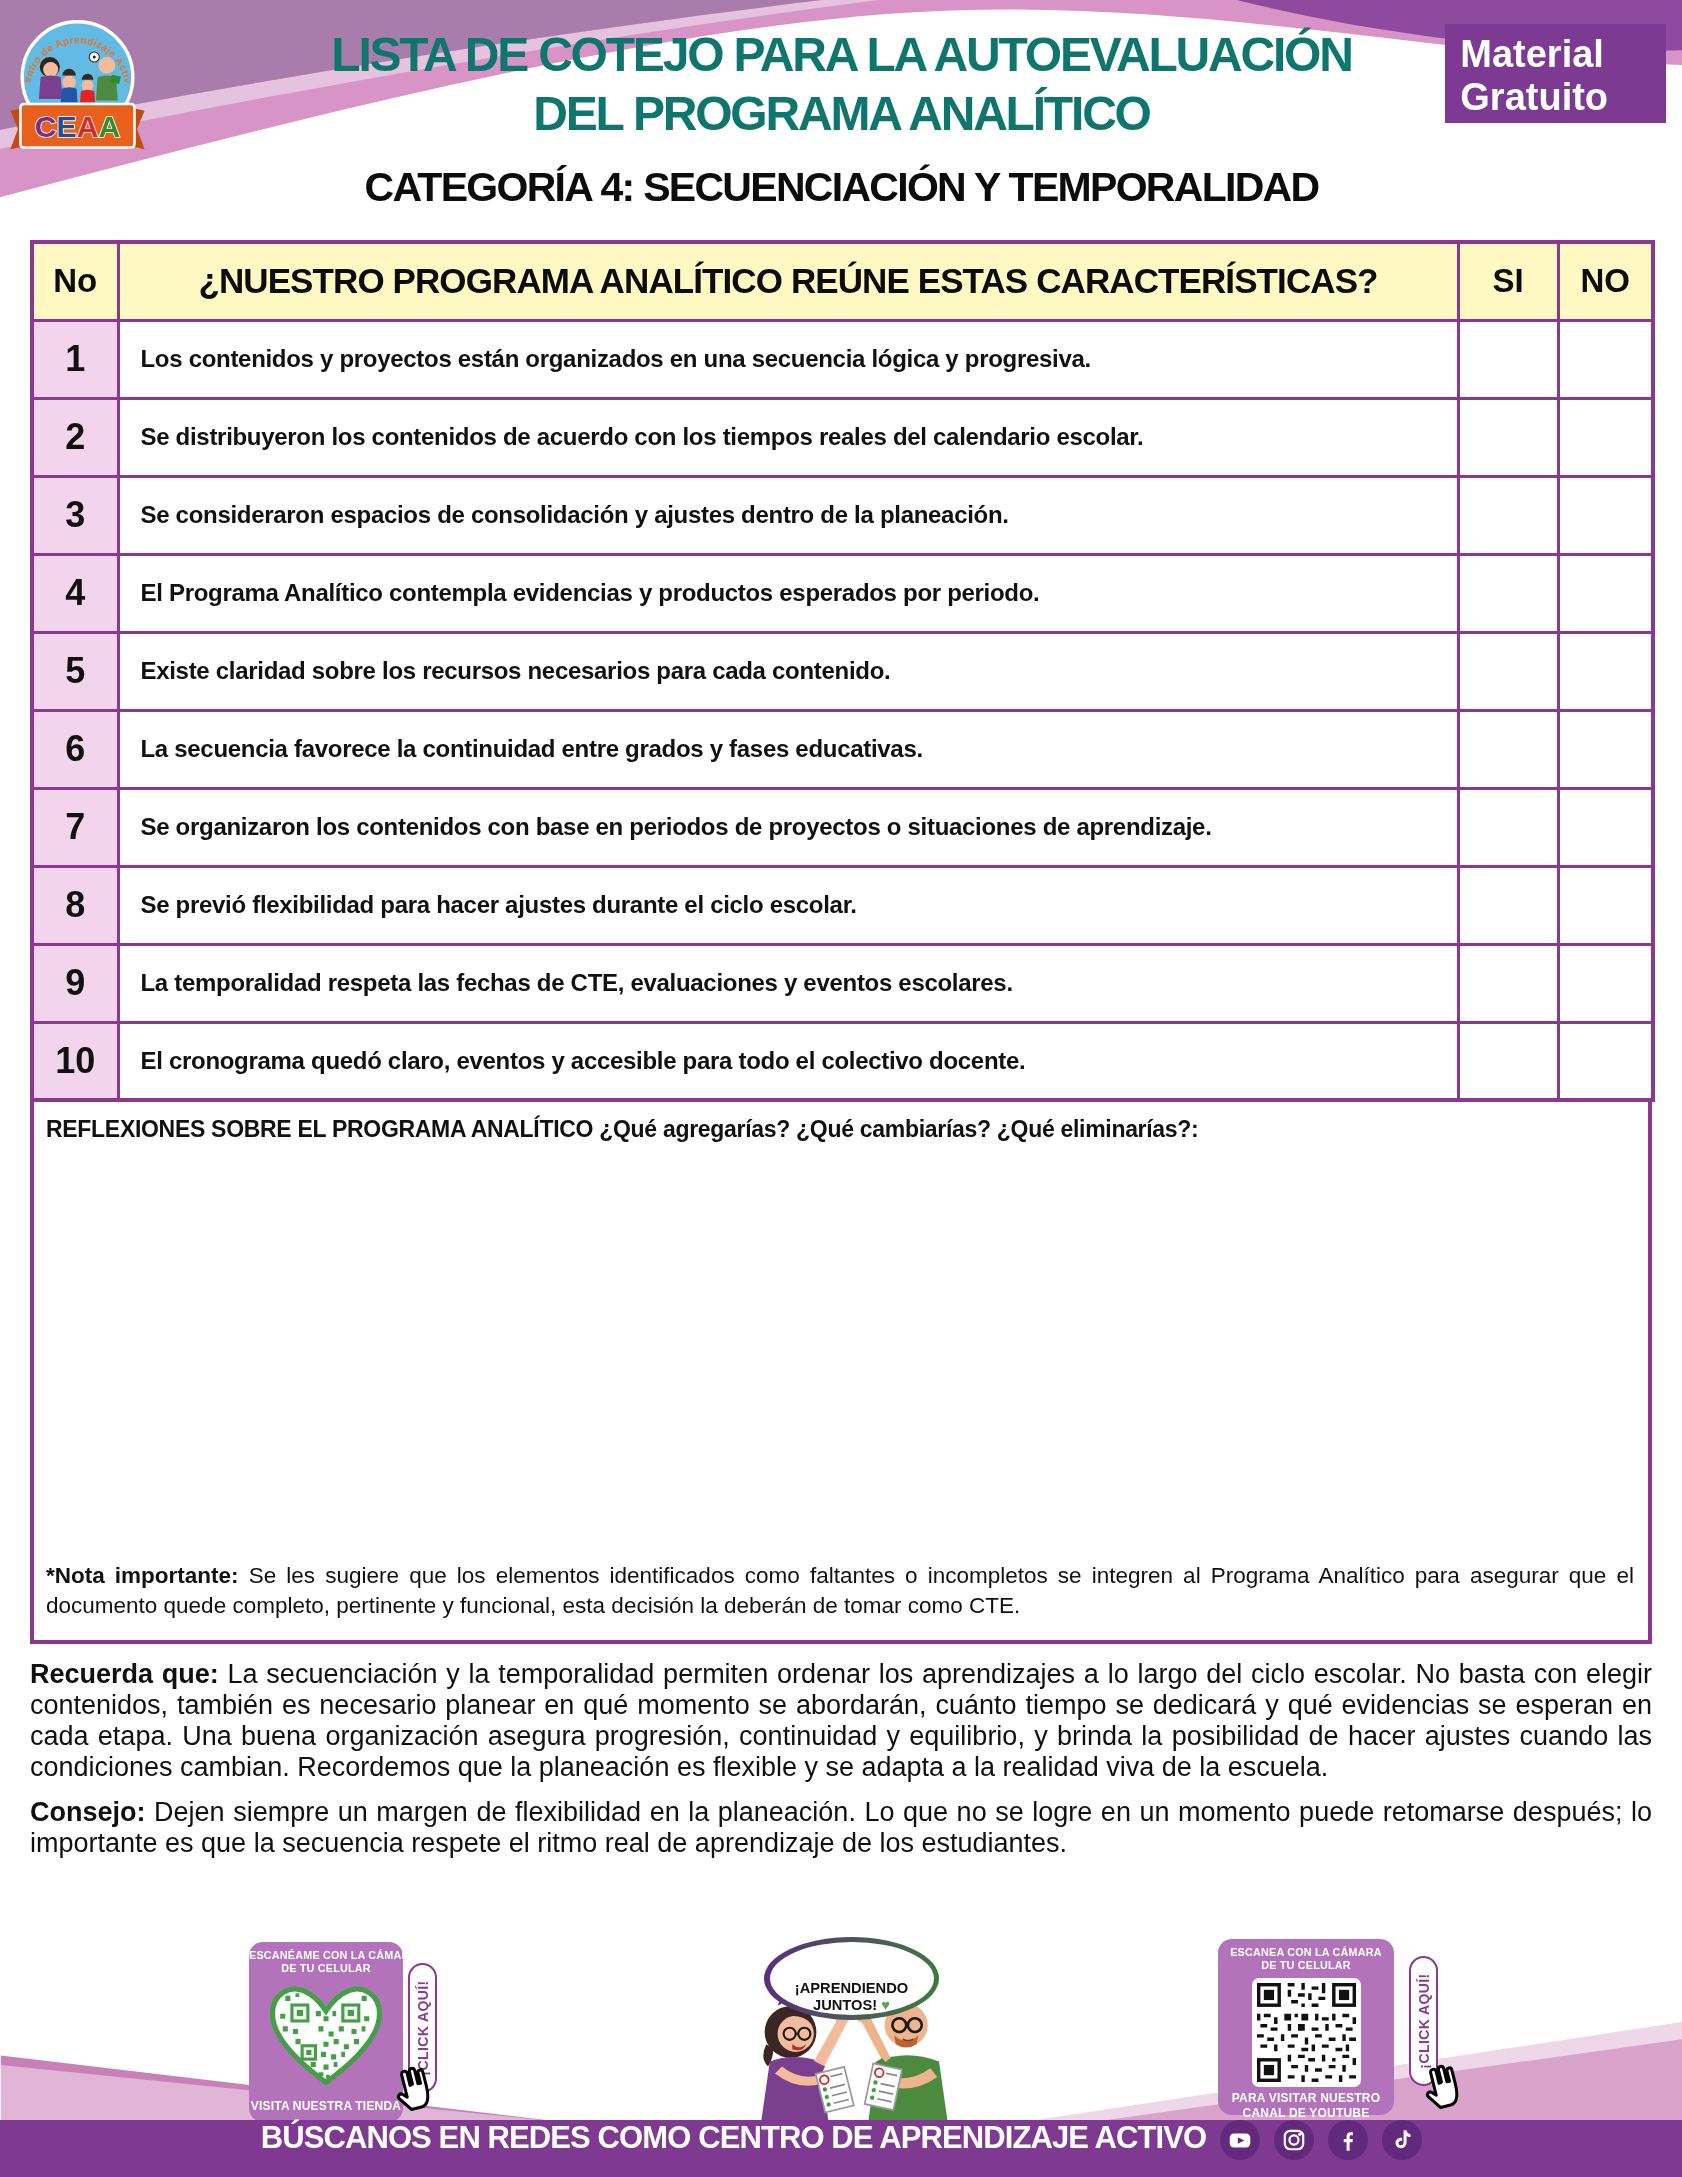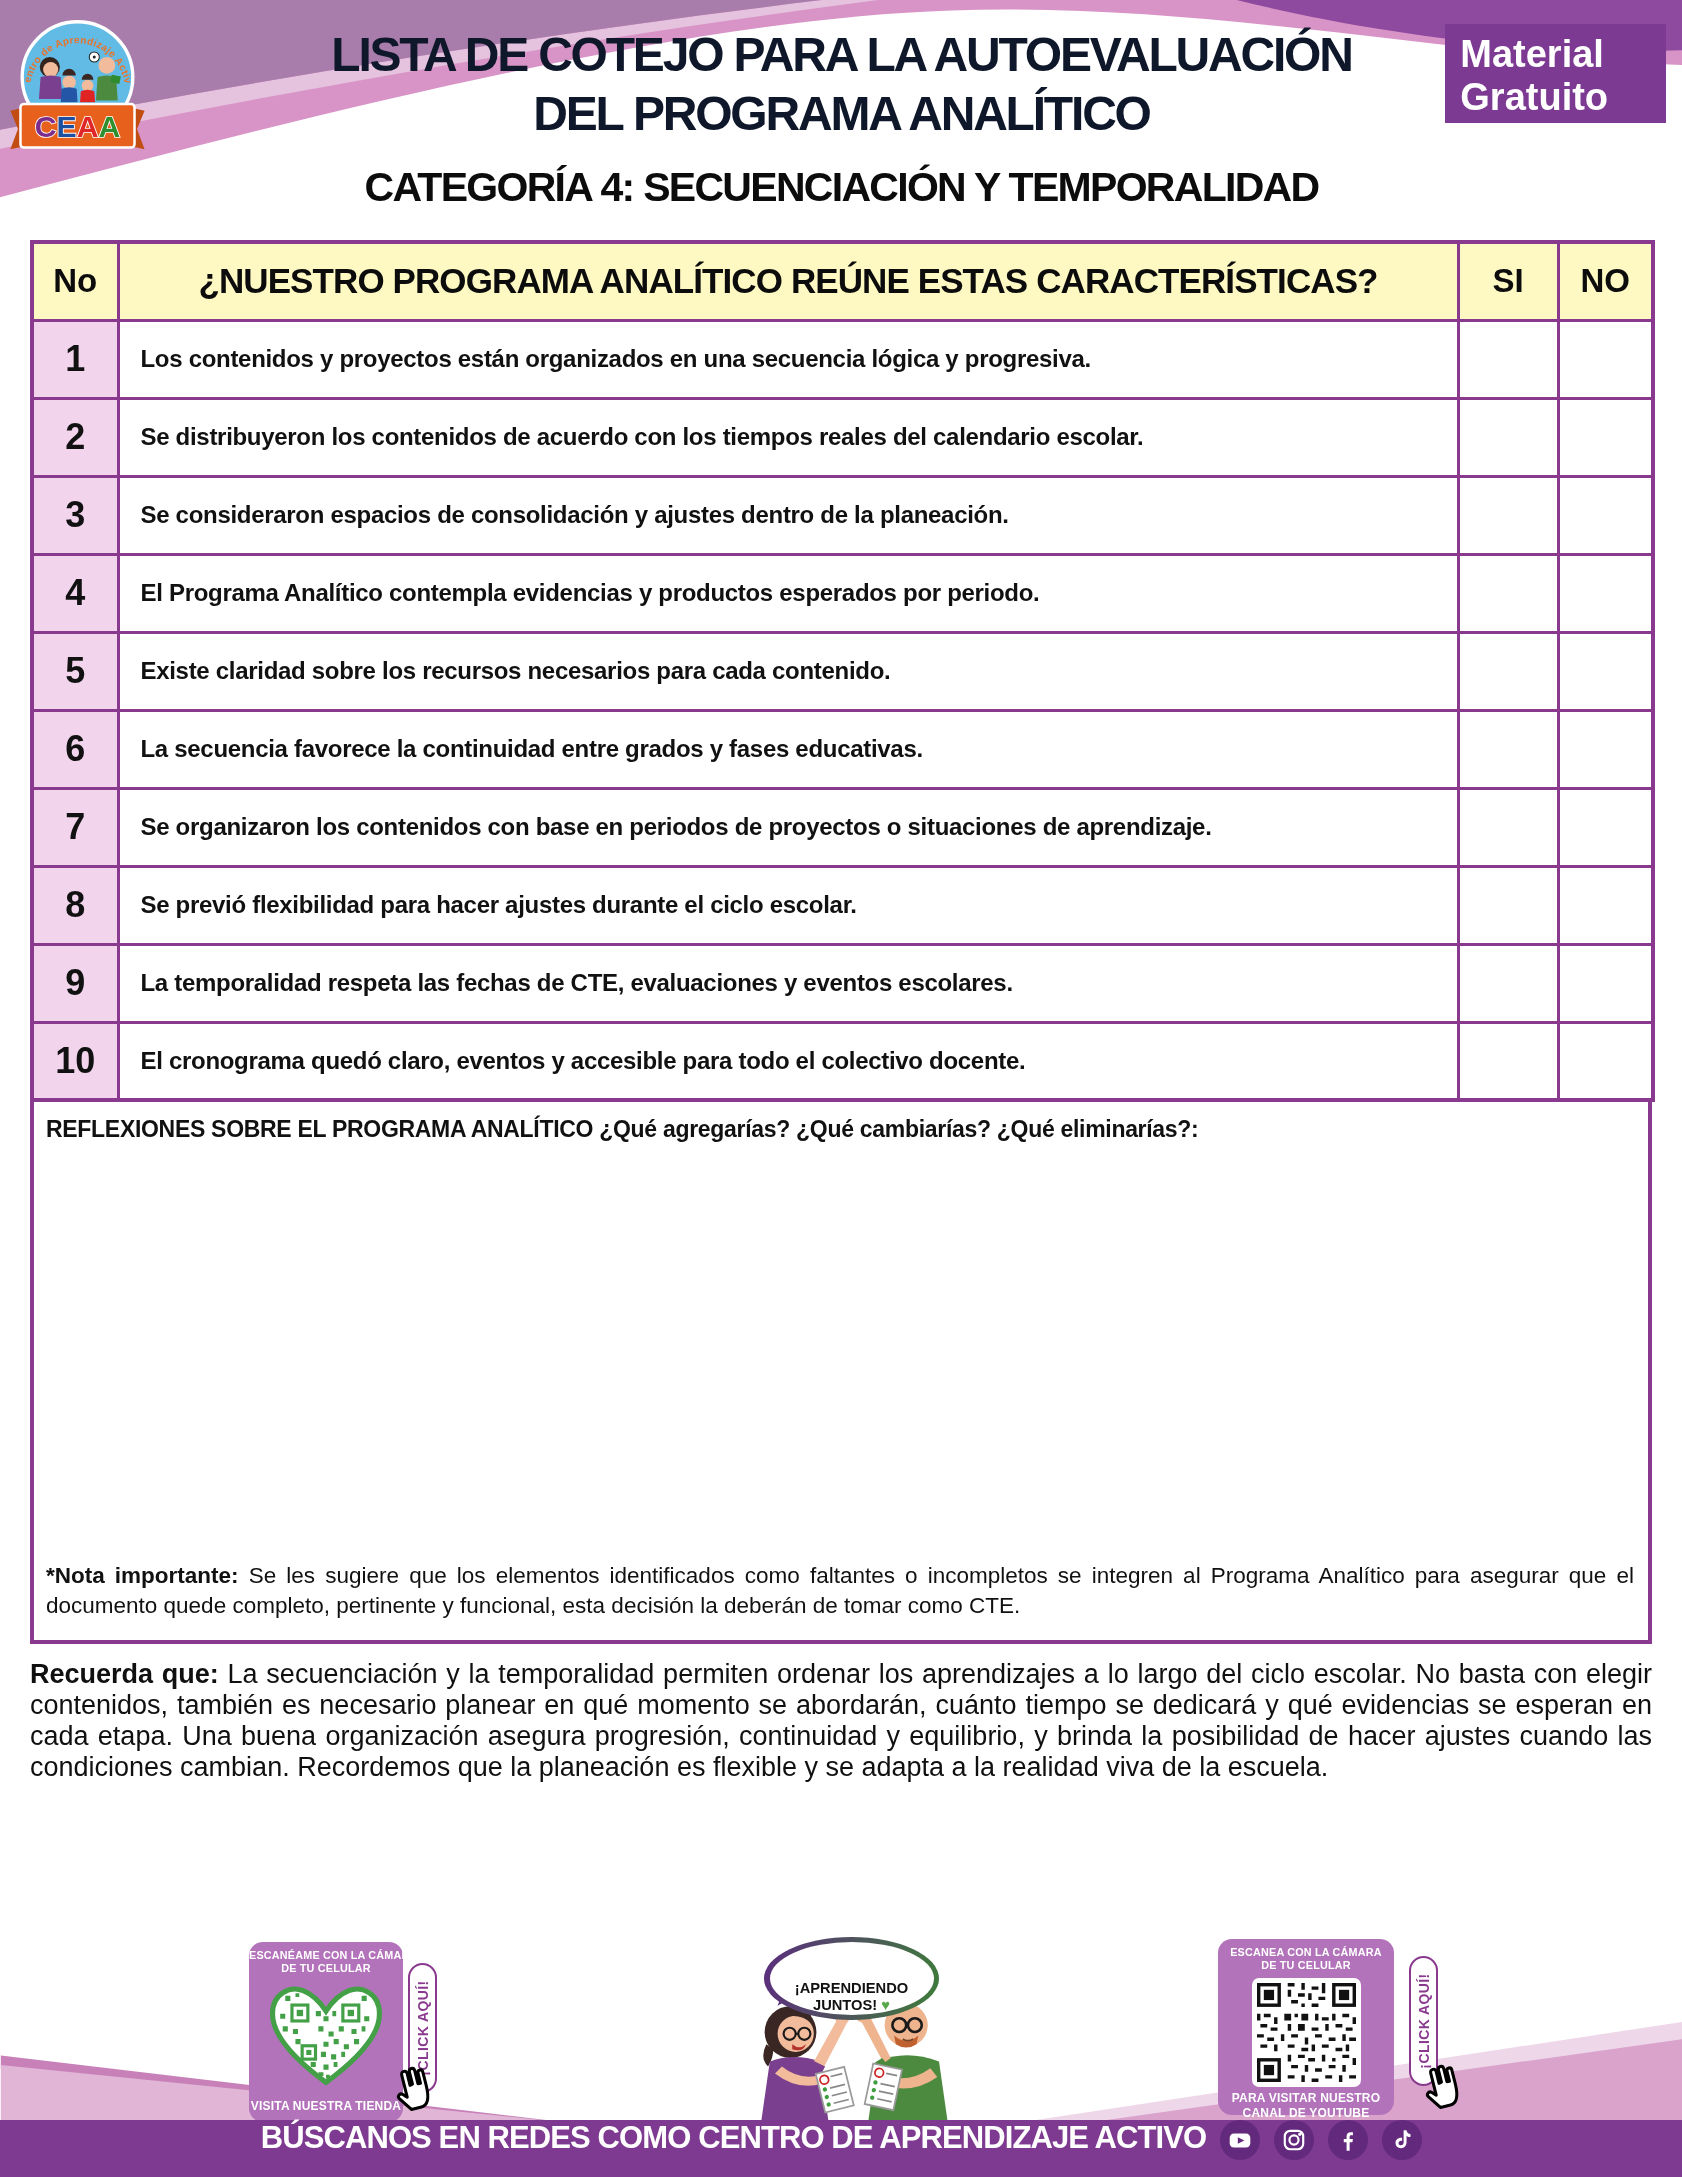--- a/index.html
+++ b/index.html
@@ -5,21 +5,21 @@
   html,body{margin:0;padding:0;background:#fff;}
   .page{position:relative;width:1683px;height:2177px;background:#fff;overflow:hidden;
         font-family:"Liberation Sans", sans-serif;color:#111;}
   svg{display:block;}
 
   
   .hero{position:absolute;left:0;top:0;width:1683px;height:244px;}
   .hero-waves{position:absolute;left:0;top:0;}
   .logo{position:absolute;left:10.4px;top:5.2px;width:135px;height:161px;}
   .titles{position:absolute;left:0;top:0;width:1683px;text-align:center;}
-  .title-line{font-weight:700;font-size:48px;letter-spacing:-2.2px;color:#0f172a;line-height:1.0;}
+  .title-line{font-weight:700;font-size:48px;letter-spacing:-2.2px;color:#0f766e;line-height:1.0;}
   .title1{position:absolute;left:0;right:0;top:31px;}
   .title2{position:absolute;left:0;right:0;top:90px;}
   .category{position:absolute;left:0;right:0;top:164px;font-weight:700;font-size:41px;letter-spacing:-1.7px;color:#0c0c0c;}
   .free-badge{position:absolute;right:17.3px;top:24px;width:221px;height:99px;background:#7d3a93;
               color:#fff;font-weight:700;font-size:38px;line-height:1.14;padding:8.6px 0 0 15.6px;box-sizing:border-box;}
 
   
   .table-wrap{position:absolute;left:30px;top:240px;width:1622px;}
   table.checklist{border-collapse:collapse;table-layout:fixed;width:1622px;border:4.3px solid #8a3a8e;}
   table.checklist td,table.checklist th{border:3.5px solid #8a3a8e;box-sizing:border-box;}
@@ -219,20 +219,21 @@
 
     <div class="reflections">
       <div class="refl-label">REFLEXIONES SOBRE EL PROGRAMA ANALÍTICO ¿Qué agregarías? ¿Qué cambiarías? ¿Qué eliminarías?:</div>
       <div class="refl-space"></div>
       <div class="refl-note"><b>*Nota importante:</b><span> Se les sugiere que los elementos identificados como faltantes o incompletos se integren al Programa Analítico para asegurar que el documento quede completo, pertinente y funcional, esta decisión la deberán de tomar como CTE.</span></div>
     </div>
   </div>
 
   <div class="paras">
     <div class="para"><b>Recuerda que:</b><span> La secuenciación y la temporalidad permiten ordenar los aprendizajes a lo largo del ciclo escolar. No basta con elegir contenidos, también es necesario planear en qué momento se abordarán, cuánto tiempo se dedicará y qué evidencias se esperan en cada etapa. Una buena organización asegura progresión, continuidad y equilibrio, y brinda la posibilidad de hacer ajustes cuando las condiciones cambian. Recordemos que la planeación es flexible y se adapta a la realidad viva de la escuela.</span></div>
+    <div class="para"><b>Consejo:</b><span> Dejen siempre un margen de flexibilidad en la planeación. Lo que no se logre en un momento puede retomarse después; lo importante es que la secuencia respete el ritmo real de aprendizaje de los estudiantes.</span></div>
   </div>
 
   <svg class="bottom-waves" width="1683" height="108" viewBox="0 0 1946 125">
     <polygon points="1946,8 1175,125 1270,125 1946,34" fill="#eed7e8"></polygon>
     <polygon points="1946,28 1255,125 1946,125" fill="#d9a3cc"></polygon>
     <polygon points="0,47 660,125 520,125 0,62" fill="#c781b8"></polygon>
     <polygon points="0,58 660,125 0,125" fill="#e0b5d6"></polygon>
   </svg>
 
   <div class="qr-badge store-badge">

